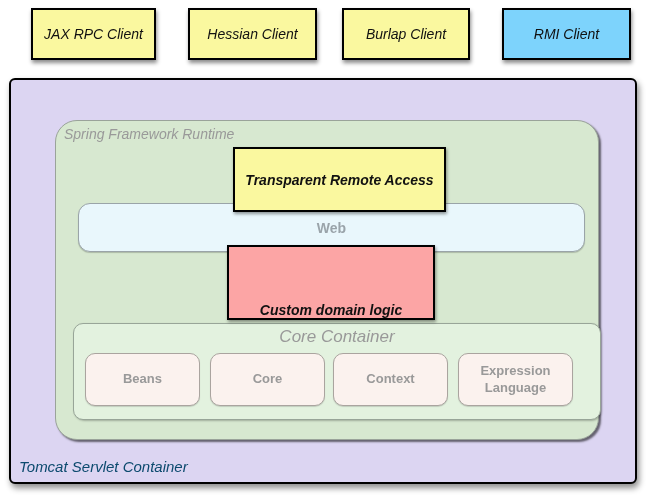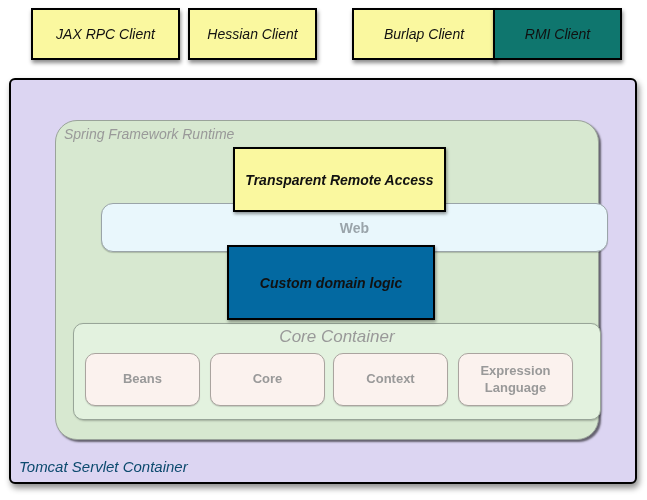--- a/index.html
+++ b/index.html
@@ -7,23 +7,23 @@
     position:relative;width:647px;height:500px;background:#fff;overflow:hidden;
     font-family:"Liberation Sans","DejaVu Sans",sans-serif;
   }
   
   .client-box{
     position:absolute;top:8px;height:52px;box-sizing:border-box;
     border:2px solid #000;display:flex;align-items:center;justify-content:center;
     font-style:italic;font-size:14px;color:#111;
     box-shadow:1px 3px 4px rgba(0,0,0,0.45);
   }
-  .c1{left:31px;width:149px}
+  .c1{left:31px;width:125px}
   .c2{left:188px;width:129px}
-  .c3{left:352px;width:144px}
+  .c3{left:342px;width:128px}
   .c4{left:493px;width:129px}
 
   
   .tomcat{
     position:absolute;left:9px;top:78px;width:628px;height:406px;box-sizing:border-box;
     border:2px solid #000;border-radius:6px;
     box-shadow:2px 4px 6px rgba(0,0,0,0.45);
   }
   .tomcat-label{
     position:absolute;left:8px;top:378px;
@@ -42,21 +42,20 @@
   }
 
   
   .web-bar{
     position:absolute;left:22px;top:82px;width:507px;height:49px;box-sizing:border-box;
     border:1px solid #9aa4a8;border-radius:12px;
     display:flex;align-items:center;justify-content:center;
     font-weight:bold;font-size:14px;color:#9aa4aa;
     box-shadow:0 1px 1px rgba(0,0,0,0.2);
     z-index:1;
-    margin-left:23px;
   }
 
   
   .logic-box{
     position:absolute;box-sizing:border-box;border:2px solid #000;
     display:flex;align-items:center;justify-content:center;text-align:center;
     font-weight:bold;font-style:italic;font-size:14px;color:#111;
     box-shadow:1px 2px 3px rgba(0,0,0,0.4);
     z-index:2;
   }
@@ -90,38 +89,38 @@
 
   <div class="client-box c1" style="background-color: rgb(250, 248, 159);">
     <span>JAX RPC Client</span>
   </div>
   <div class="client-box c2" style="background-color: rgb(250, 248, 159);">
     <span>Hessian Client</span>
   </div>
   <div class="client-box c3" style="background-color: rgb(250, 248, 159);">
     <span>Burlap Client</span>
   </div>
-  <div class="client-box c4" style="background-color: #0f766e;">
+  <div class="client-box c4" style="background-color: #7dd3fc; margin-left: 9px;">
     <span>RMI Client</span>
   </div>
 
   <div class="tomcat" style="background-color: rgb(220, 213, 242);">
 
     <div class="runtime" style="background-color: rgb(215, 232, 208);">
       <div class="runtime-label">Spring Framework Runtime</div>
 
       <div class="web-bar" style="background-color: rgb(233, 247, 252);">
         <span>Web</span>
       </div>
 
       <div class="logic-box tra" style="background-color: rgb(250, 248, 159);">
         <span>Transparent Remote Access</span>
       </div>
 
-      <div class="logic-box cdl" style="background-color: #0369a1;">
+      <div class="logic-box cdl" style="background-color: #fca5a5; align-items: flex-end;">
         <span>Custom domain logic</span>
       </div>
 
       <div class="core" style="background-color: rgb(227, 242, 223);">
         <div class="core-label">Core Container</div>
         <div class="module m1" style="background-color: rgb(251, 242, 238);">
           <span>Beans</span>
         </div>
         <div class="module m3" style="background-color: rgb(251, 242, 238);">
           <span>Context</span>

